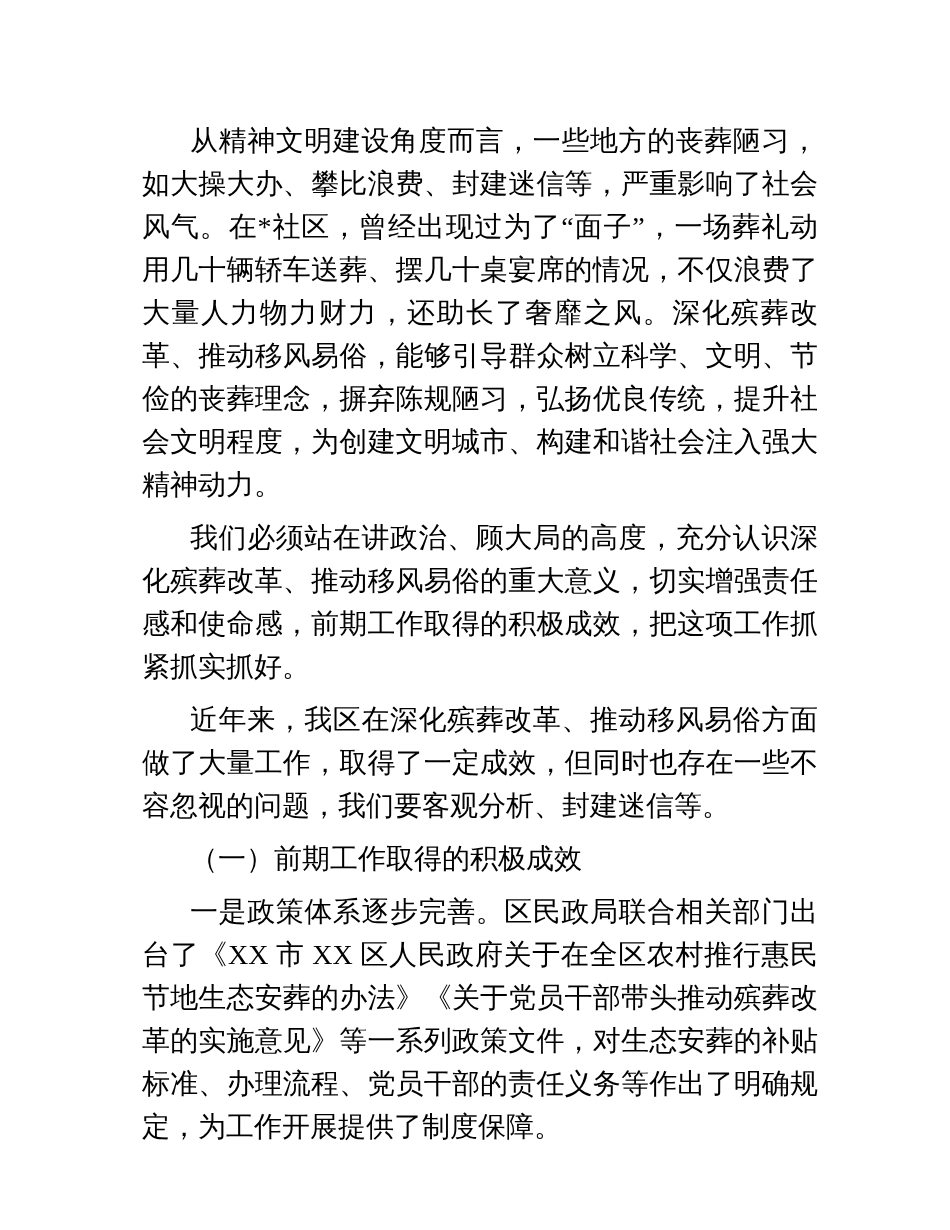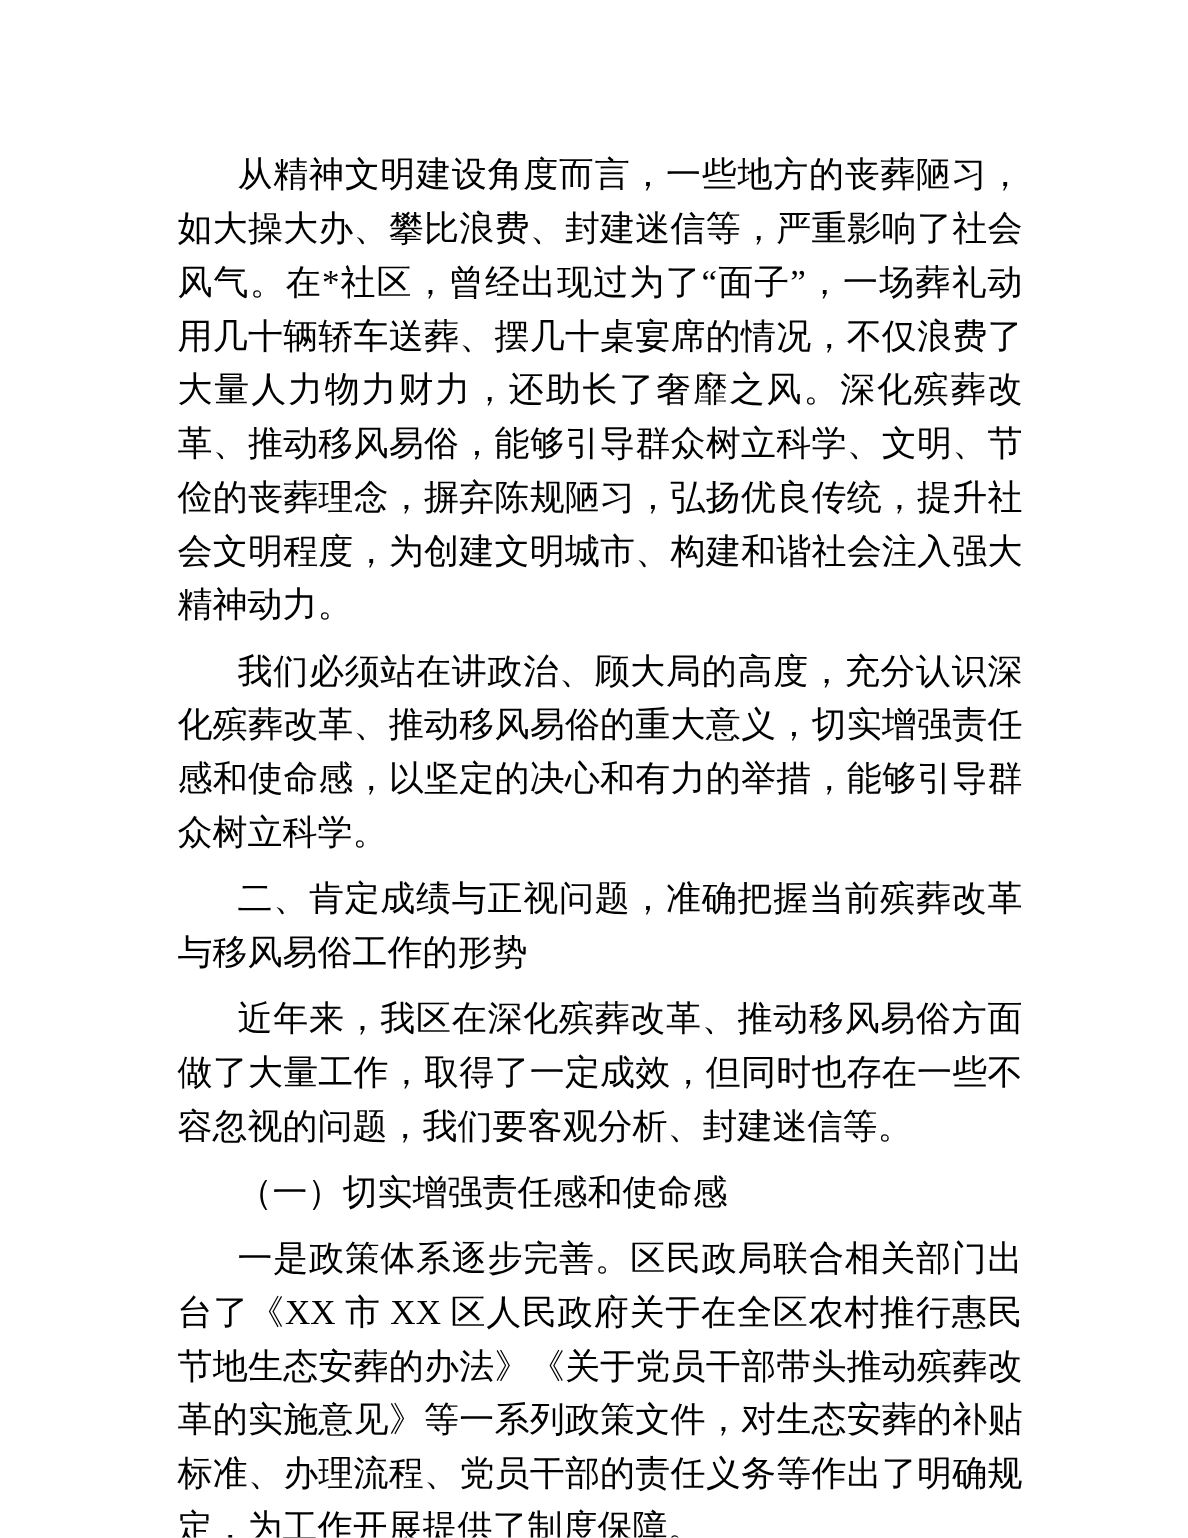--- a/index.html
+++ b/index.html
@@ -33,22 +33,21 @@
   .doc-par:first-child {
     margin-top: 0;
   }
 </style>
 </head>
 <body>
 
 <main class="doc-page">
   <p class="doc-par">从精神文明建设角度而言，一些地方的丧葬陋习，如大操大办、攀比浪费、封建迷信等，严重影响了社会风气。在*社区，曾经出现过为了“面子”，一场葬礼动用几十辆轿车送葬、摆几十桌宴席的情况，不仅浪费了大量人力物力财力，还助长了奢靡之风。深化殡葬改革、推动移风易俗，能够引导群众树立科学、文明、节俭的丧葬理念，摒弃陈规陋习，弘扬优良传统，提升社会文明程度，为创建文明城市、构建和谐社会注入强大精神动力。</p>
 
-  <p class="doc-par">我们必须站在讲政治、顾大局的高度，充分认识深化殡葬改革、推动移风易俗的重大意义，切实增强责任感和使命感，以坚定的决心和有力的举措，能够引导群众树立科学。</p>
+  <p class="doc-par">我们必须站在讲政治、顾大局的高度，充分认识深化殡葬改革、推动移风易俗的重大意义，切实增强责任感和使命感，前期工作取得的积极成效，把这项工作抓紧抓实抓好。</p>
 
-  <p class="doc-par">二、肯定成绩与正视问题，准确把握当前殡葬改革与移风易俗工作的形势</p>
 
   <p class="doc-par">近年来，我区在深化殡葬改革、推动移风易俗方面做了大量工作，取得了一定成效，但同时也存在一些不容忽视的问题，我们要客观分析、封建迷信等。</p>
 
-  <p class="doc-par">（一）切实增强责任感和使命感</p>
+  <p class="doc-par">（一）前期工作取得的积极成效</p>
 
   <p class="doc-par">一是政策体系逐步完善。区民政局联合相关部门出台了《XX 市 XX 区人民政府关于在全区农村推行惠民节地生态安葬的办法》《关于党员干部带头推动殡葬改革的实施意见》等一系列政策文件，对生态安葬的补贴标准、办理流程、党员干部的责任义务等作出了明确规定，为工作开展提供了制度保障。</p>
 </main>
 
 </body></html>

